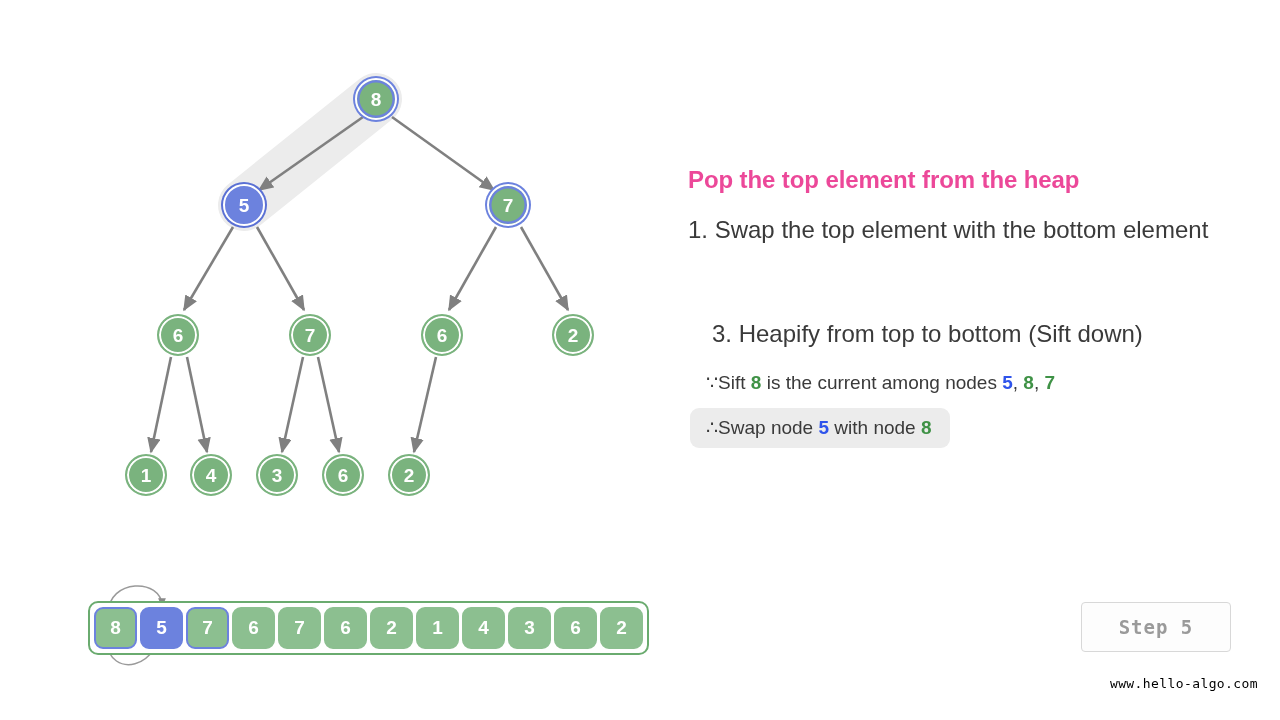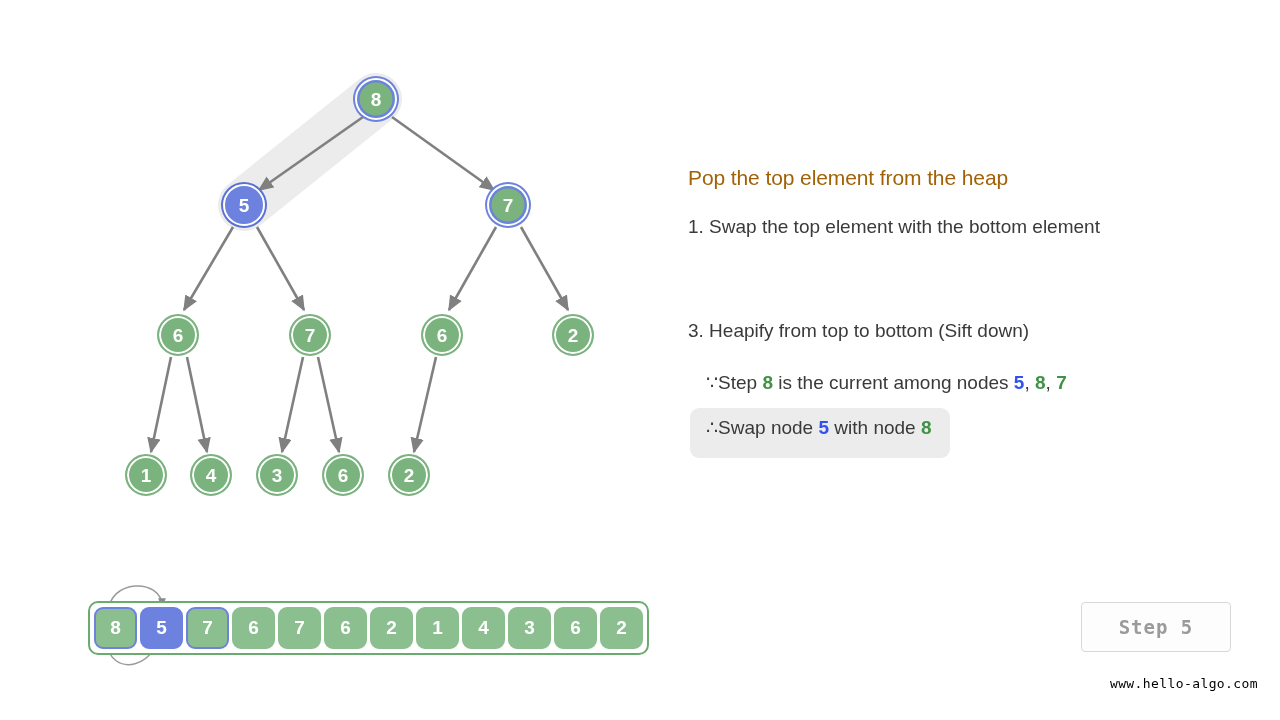--- a/index.html
+++ b/index.html
@@ -114,52 +114,52 @@
     position: absolute;
     left: 688px;
     top: 0;
     width: 560px;
     height: 720px;
   }
   #panel-title {
     position: absolute;
     left: 0;
     top: 166px;
-    font-size: 21px;
-    font-weight: 400;
-    color: #a16207;
+    font-size: 24px;
+    font-weight: 700;
+    color: #ec4899;
     letter-spacing: -0.1px;
   }
   .step-line {
     position: absolute;
     left: 0;
-    font-size: 19px;
+    font-size: 24px;
     color: #3a3a3a;
     white-space: nowrap;
   }
   #step-1 { top: 216px; }
   #step-2 { top: 268px; }
-  #step-3 { top: 320px; }
+  #step-3 { top: 320px; margin-left: 24px; }
 
   .reason-line {
     position: absolute;
     font-size: 19px;
     color: #3a3a3a;
     white-space: nowrap;
   }
   #reason-because {
     left: 18px;
     top: 371px;
   }
   #reason-therefore {
     left: 2px;
     top: 408px;
     background: #ececec;
     border-radius: 9px;
-    padding: 8px 18px 19px 16px;
+    padding: 8px 18px 9px 16px;
   }
   .num-green { color: #3f9246; font-weight: 700; }
   .num-blue  { color: #2f54eb; font-weight: 700; }
 
   
   #step-badge {
     position: absolute;
     left: 1081px;
     top: 602px;
     width: 150px;
@@ -307,21 +307,21 @@
   </div>
 </div>
 
 <div id="panel">
   <div id="panel-title">Pop the top element from the heap</div>
 
   <div class="step-line" id="step-1">1. Swap the top element with the bottom element</div>
   <div class="step-line" id="step-3">3. Heapify from top to bottom (Sift down)</div>
 
   <div class="reason-line" id="reason-because">
-    <span>∵</span><span>Step </span><span class="num-green">8</span><span> is the current among nodes </span><span class="num-blue">5</span><span>, </span><span class="num-green">8</span><span>, </span><span class="num-green">7</span>
+    <span>∵</span><span>Sift </span><span class="num-green">8</span><span> is the current among nodes </span><span class="num-blue">5</span><span>, </span><span class="num-green">8</span><span>, </span><span class="num-green">7</span>
   </div>
 
   <div class="reason-line" id="reason-therefore">
     <span>∴</span><span>Swap node </span><span class="num-blue">5</span><span> with node </span><span class="num-green">8</span>
   </div>
 </div>
 
 <div id="step-badge">Step 5</div>
 <div id="watermark">www.hello-algo.com</div>
 

